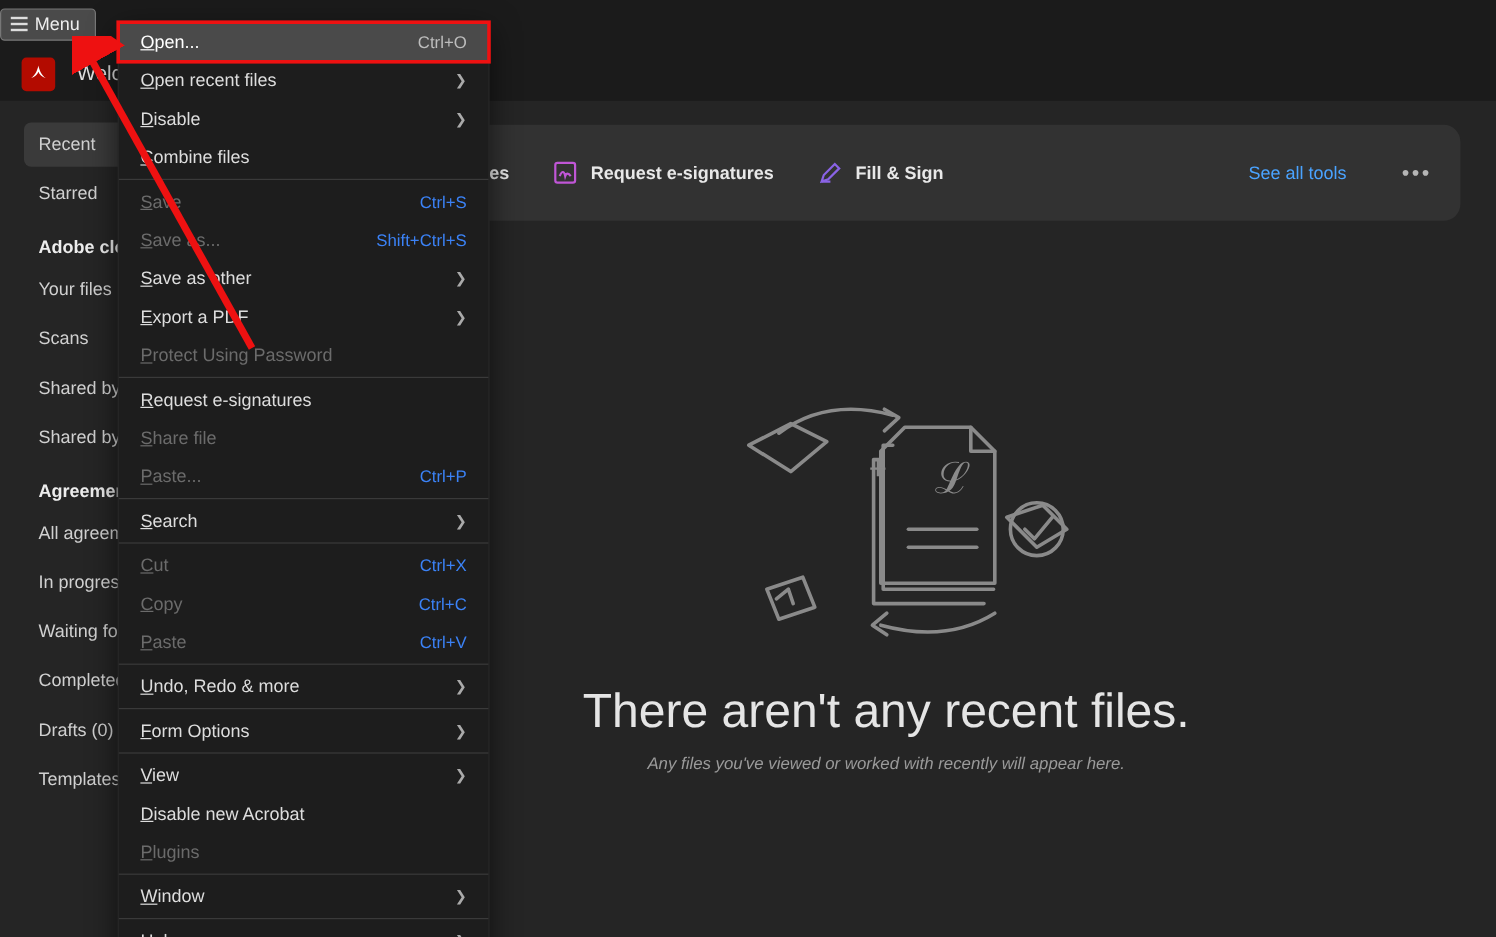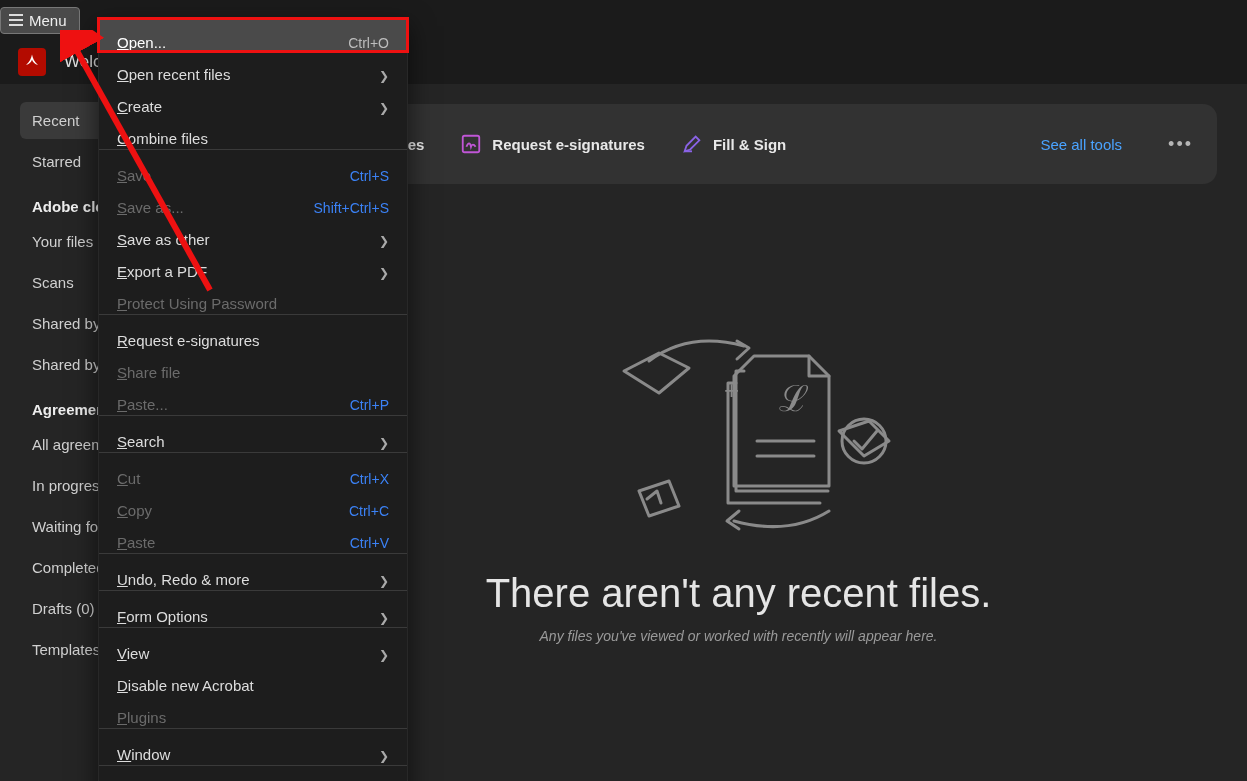--- a/index.html
+++ b/index.html
@@ -22,21 +22,21 @@
   .tool-icon { width: 22px; height: 22px; display: flex; align-items: center; justify-content: center; }
   .toolbar-spacer { flex: 1; }
   .see-all { color: #4aa3ff; font-weight: 500; font-size: 15px; cursor: pointer; }
   .more-dots { color: #b5b5b5; letter-spacing: 2px; font-size: 18px; cursor: pointer; margin-left: 10px; }
   .empty { flex: 1; display: flex; flex-direction: column; align-items: center; justify-content: center; text-align: center; }
   .empty svg { margin-bottom: 30px; }
   .empty-title { font-size: 40px; font-weight: 400; color: #e5e5e5; margin-bottom: 12px; }
   .empty-sub { font-size: 14px; font-style: italic; color: #9a9a9a; }
   
   .dropdown { position: absolute; left: 98px; top: 18px; width: 310px; background: #1d1d1d; border: 1px solid rgba(255,255,255,0.05); box-shadow: 0 8px 24px rgba(0,0,0,.6); z-index: 100; font-size: 15px; color: #ddd; }
-  .dd-item { display: flex; align-items: flex-end; justify-content: space-between; height: 32px; padding: 0 18px; cursor: pointer; }
+  .dd-item { display: flex; align-items: center; justify-content: space-between; height: 32px; padding: 0 18px; cursor: pointer; }
   .dd-item.disabled { color: #6b6b6b; cursor: default; }
   .dd-item.highlight { background: #4a4a4a; color: #fff; outline: 3px solid #e11; outline-offset: -1px; }
   .dd-sep { height: 1px; background: #3a3a3a; margin: 2px 0; }
   .dd-arrow { font-size: 12px; color: #aaa; }
   .shortcut { font-size: 14px; color: #bdbdbd; }
   .dd-item.disabled .shortcut { color: #3b82f6; }
   .underline-first::first-letter { text-decoration: underline; }
   
   .annot-arrow { position: absolute; left: 60px; top: 30px; width: 170px; height: 270px; z-index: 200; pointer-events: none; }
 </style>
@@ -148,21 +148,21 @@
 <div class="dropdown" id="dropdown">
     <div class="dd-item highlight">
       <span class="underline-first">Open...</span>
       <span class="shortcut">Ctrl+O</span>
     </div>
     <div class="dd-item">
       <span class="underline-first">Open recent files</span>
       <span class="dd-arrow">❯</span>
     </div>
     <div class="dd-item">
-      <span class="underline-first">Create</span>
+      <span class="underline-first">Disable</span>
       <span class="dd-arrow">❯</span>
     </div>
     <div class="dd-item">
       <span class="underline-first">Combine files</span>
     </div>
     <div class="dd-sep"></div>
     <div class="dd-item disabled">
       <span class="underline-first">Save</span>
       <span class="shortcut">Ctrl+S</span>
     </div>

